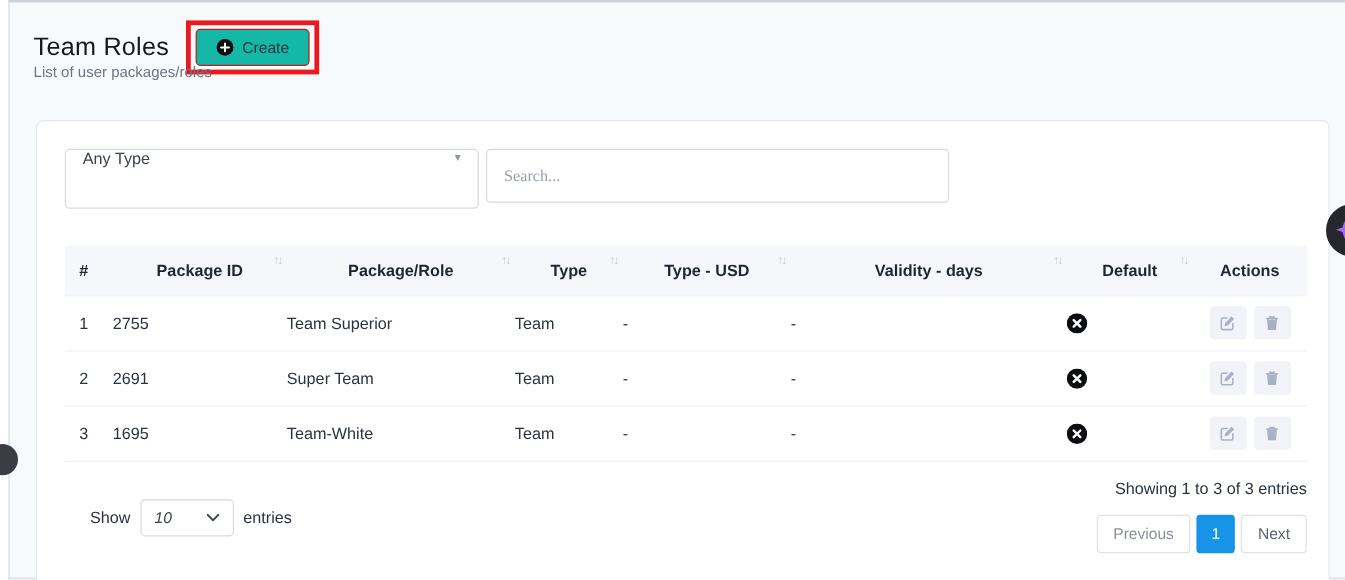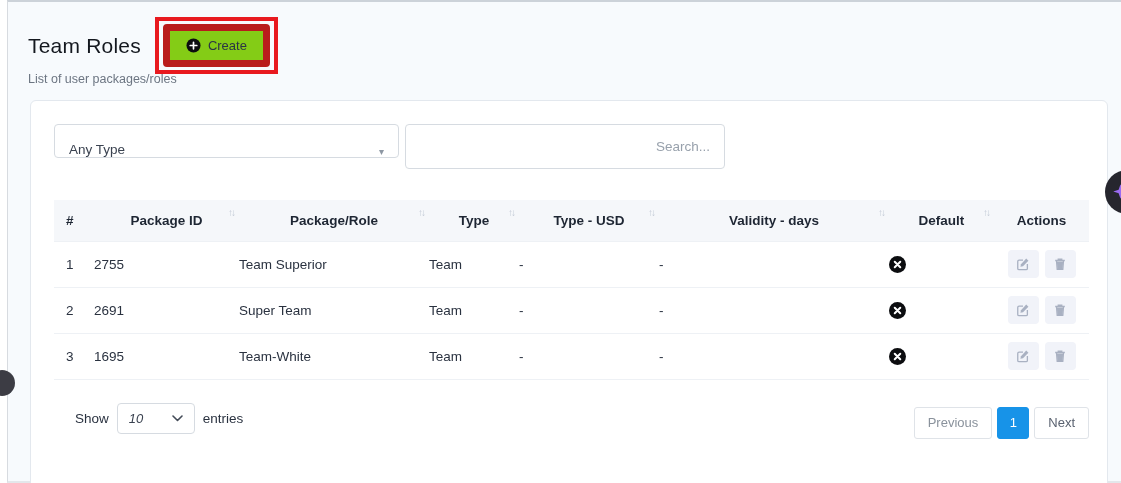--- a/index.html
+++ b/index.html
@@ -9,40 +9,40 @@
   .window { position:absolute; left:7px; top:0; width:1114px; height:483px;
             background:#f7fafd; border-top:2px solid #ccd2d9; border-left:1px solid #d7dbe0;
             border-bottom:2px solid #e3e7eb; }
 
   
   .page-header { position:absolute; left:20px; top:22px; display:flex; align-items:center; }
   .page-title { font-size:21px; font-weight:normal; color:#14181f; letter-spacing:.2px; }
   .create-wrap { position:relative; margin-left:22px; }
   .annotation-box { position:absolute; left:-8px; top:-7px; right:-8px; bottom:-7px;
                     border:4px solid #e8191f; pointer-events:none; }
-  .btn-create { display:flex; align-items:flex-end; gap:7px; background:#84cc16;
-                border:7px solid #b91c1c; border-radius:4px; padding:7px 16px;
+  .btn-create { display:flex; align-items:flex-end; gap:7px; background:#14b8a6;
+                border:1px solid #b91c1c; border-radius:4px; padding:7px 16px;
                 font-size:13px; color:#2b3445; cursor:pointer; }
   .plus-circle { width:15px; height:15px; display:block; }
-  .page-subtitle { position:absolute; left:20px; top:70px; font-size:12.5px; color:#6c7582; }
+  .page-subtitle { position:absolute; left:20px; top:51px; font-size:12.5px; color:#6c7582; }
 
   
   .card { position:absolute; left:22px; top:98px; width:1078px; height:400px;
           background:#ffffff; border:1px solid #e3e8ee; border-radius:6px; }
   .card-inner { padding:23px 20px 0 23px; }
 
   
   .filter-row { display:flex; gap:6px; }
-  .type-select { width:345px; height:34px; border:1px solid #d6dbe1; border-radius:4px;
-                 background:#fff; display:flex; align-items:flex-end; justify-content:space-between;
+  .type-select { width:345px; height:50px; border:1px solid #d6dbe1; border-radius:4px;
+                 background:#fff; display:flex; align-items:flex-start; justify-content:space-between;
                  padding:0 14px; font-size:13.5px; color:#3a4250; cursor:pointer; }
   .type-select .caret { font-size:10px; color:#8d97a3; }
-  .search-input { width:320px; height:45px; border:1px solid #d6dbe1; border-radius:4px;
+  .search-input { width:386px; height:45px; border:1px solid #d6dbe1; border-radius:4px;
                   padding:0 14px; font-size:13.5px; color:#3a4250; outline:none;
-                  font-family:Liberation Sans, sans-serif;text-align:right; }
+                  font-family:Liberation Serif, serif; }
   .search-input::placeholder { color:#98a1ac; }
 
   
   table { border-collapse:collapse; width:1035px; margin-top:31px; table-layout:fixed; }
   thead th { background:#f5f7fa; height:41px; font-size:13.5px; font-weight:bold;
              color:#1e2633; text-align:center; position:relative; }
   thead th.col-num { text-align:left; padding-left:12px; }
   .sort-icon { position:absolute; right:5px; top:7px; font-size:10px; color:#c2c9d6;
                letter-spacing:-2px; cursor:pointer; }
   tbody td { height:46px; font-size:13.5px; color:#2a3240; text-align:left;
@@ -233,20 +233,21 @@
           <span>Show</span>
           <div class="show-select">
             <span>10</span>
             <svg width="11" height="7" viewBox="0 0 11 7">
               <path d="M1 1l4.5 4.5L10 1" fill="none" stroke="#444c58" stroke-width="1.6" stroke-linecap="round" stroke-linejoin="round"></path>
             </svg>
           </div>
           <span>entries</span>
         </div>
         <div class="footer-right">
+          <div class="info-text">Showing 1 to 3 of 3 entries</div>
           <div class="pagination">
             <button class="page-btn prev">Previous</button>
             <button class="page-btn active">1</button>
             <button class="page-btn next">Next</button>
           </div>
         </div>
       </div>
 
     </div>
   </div>

